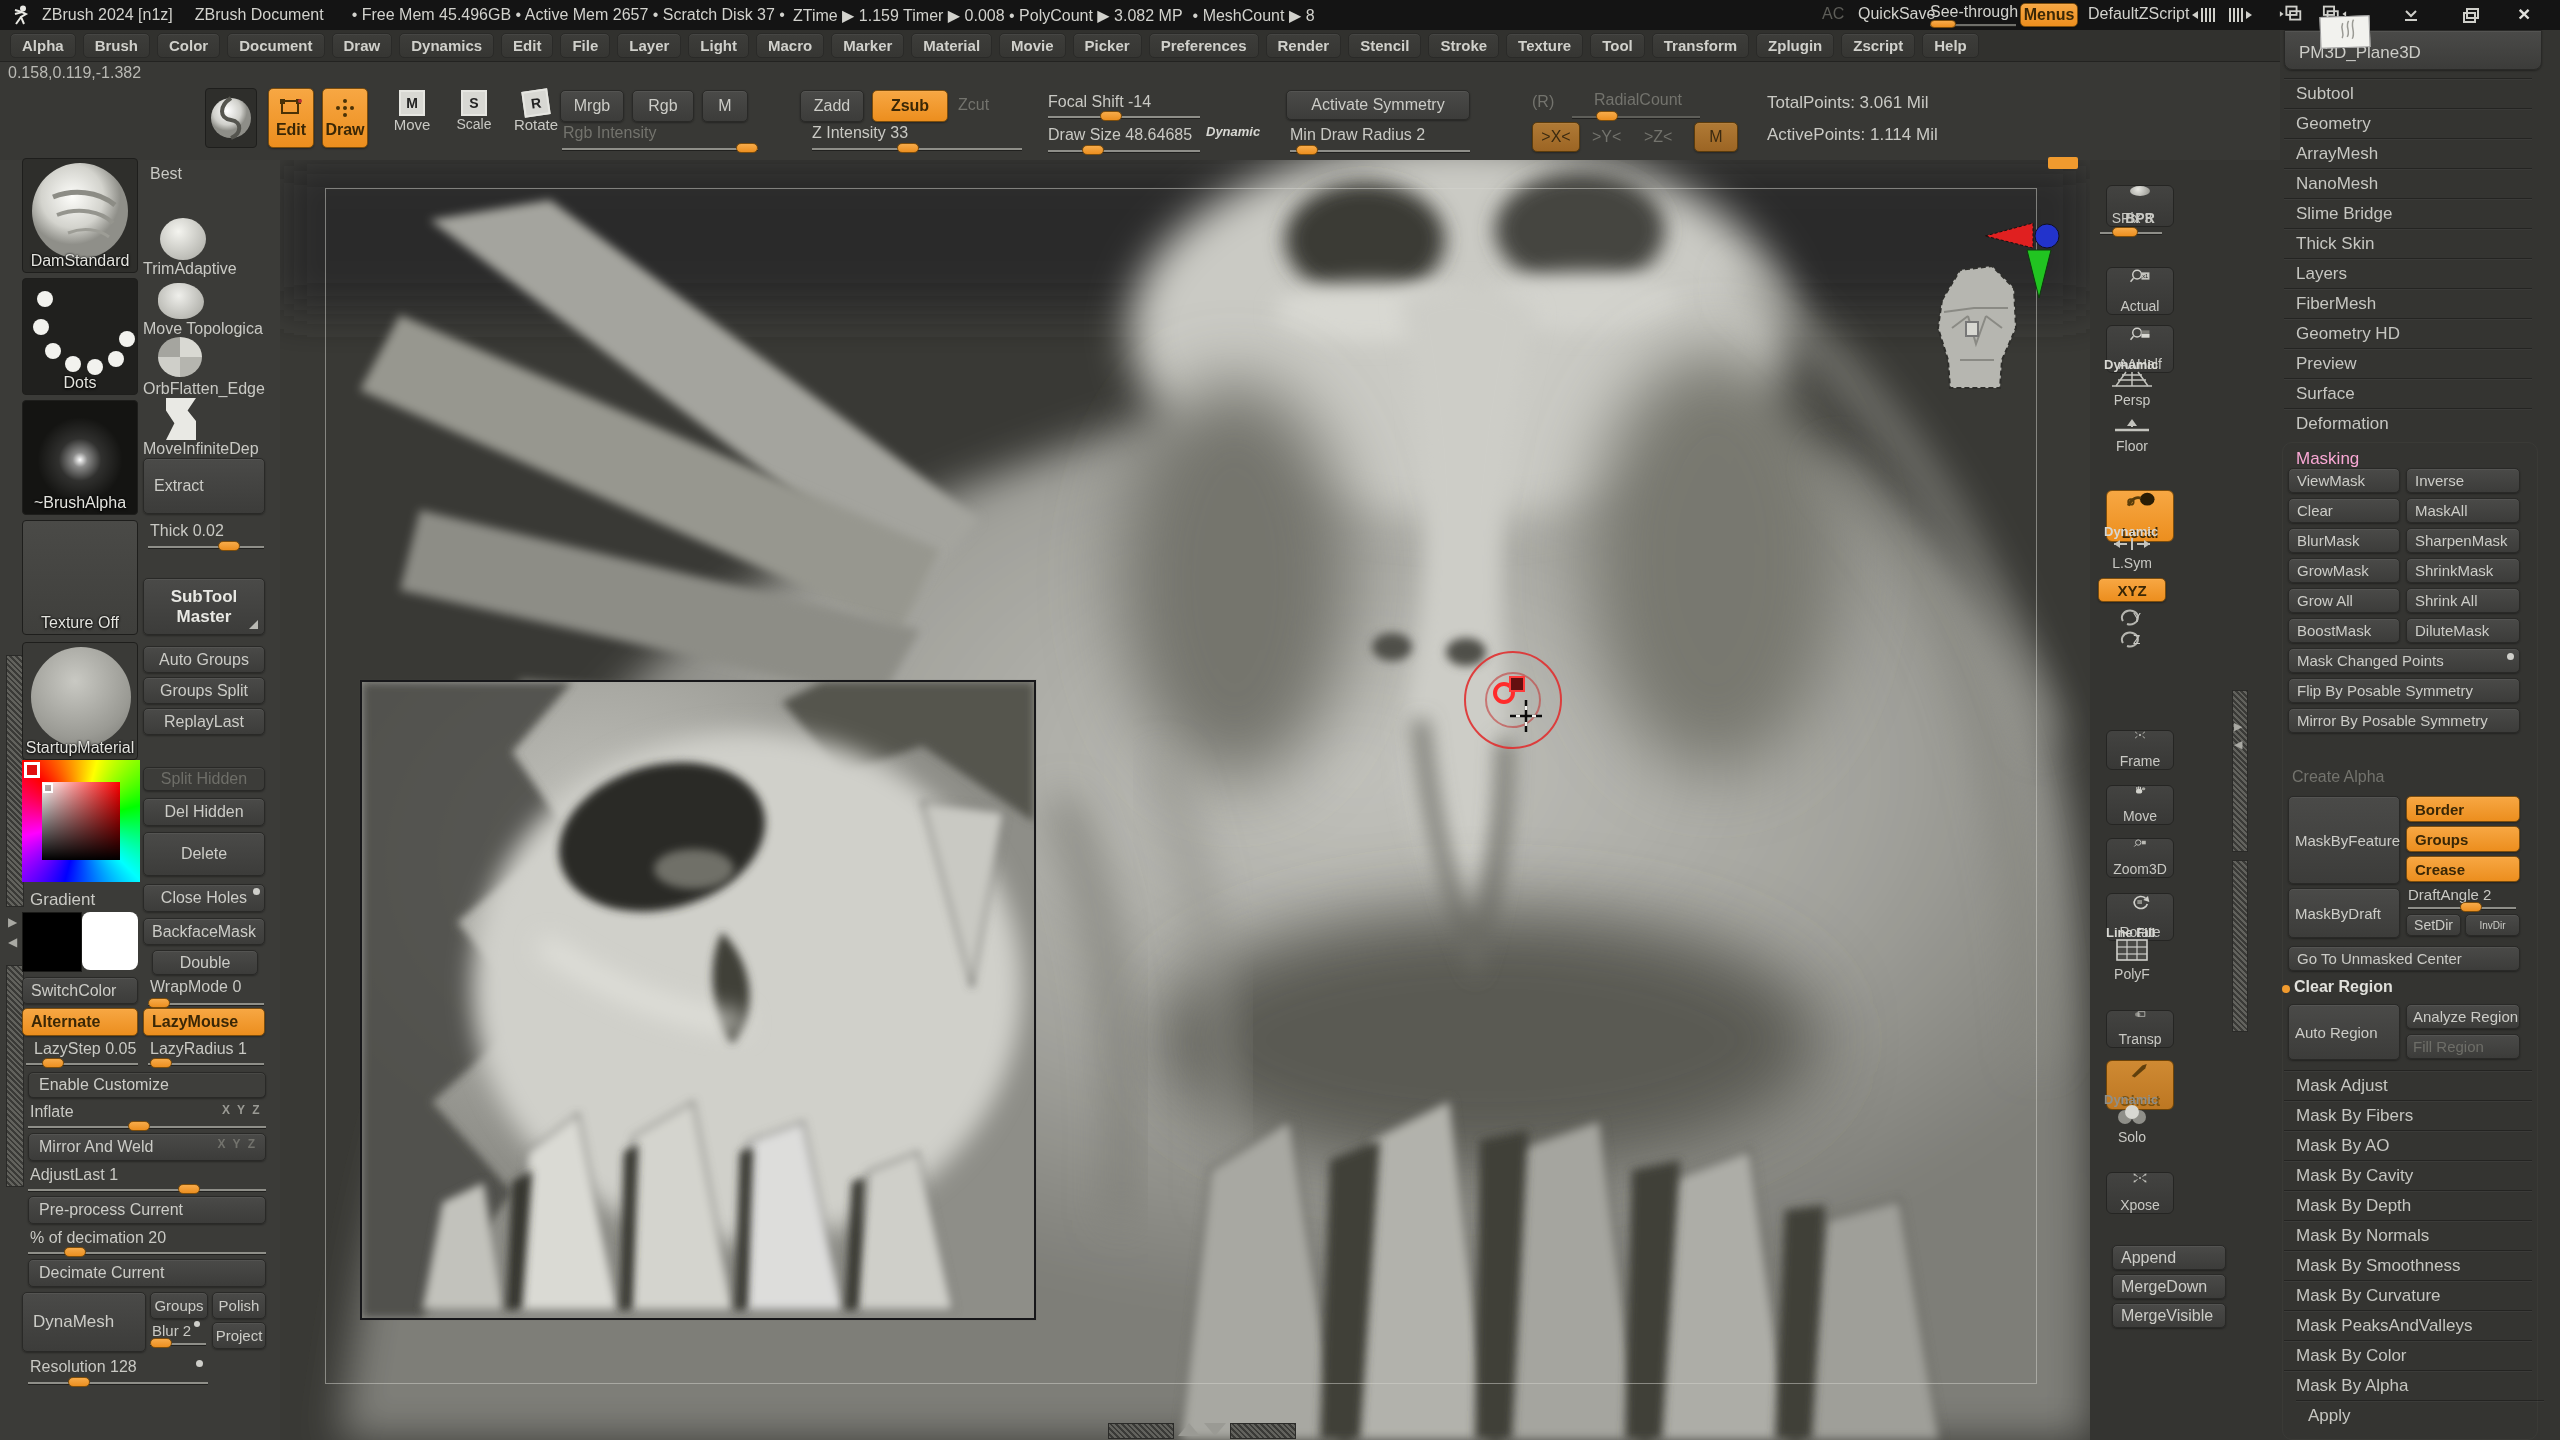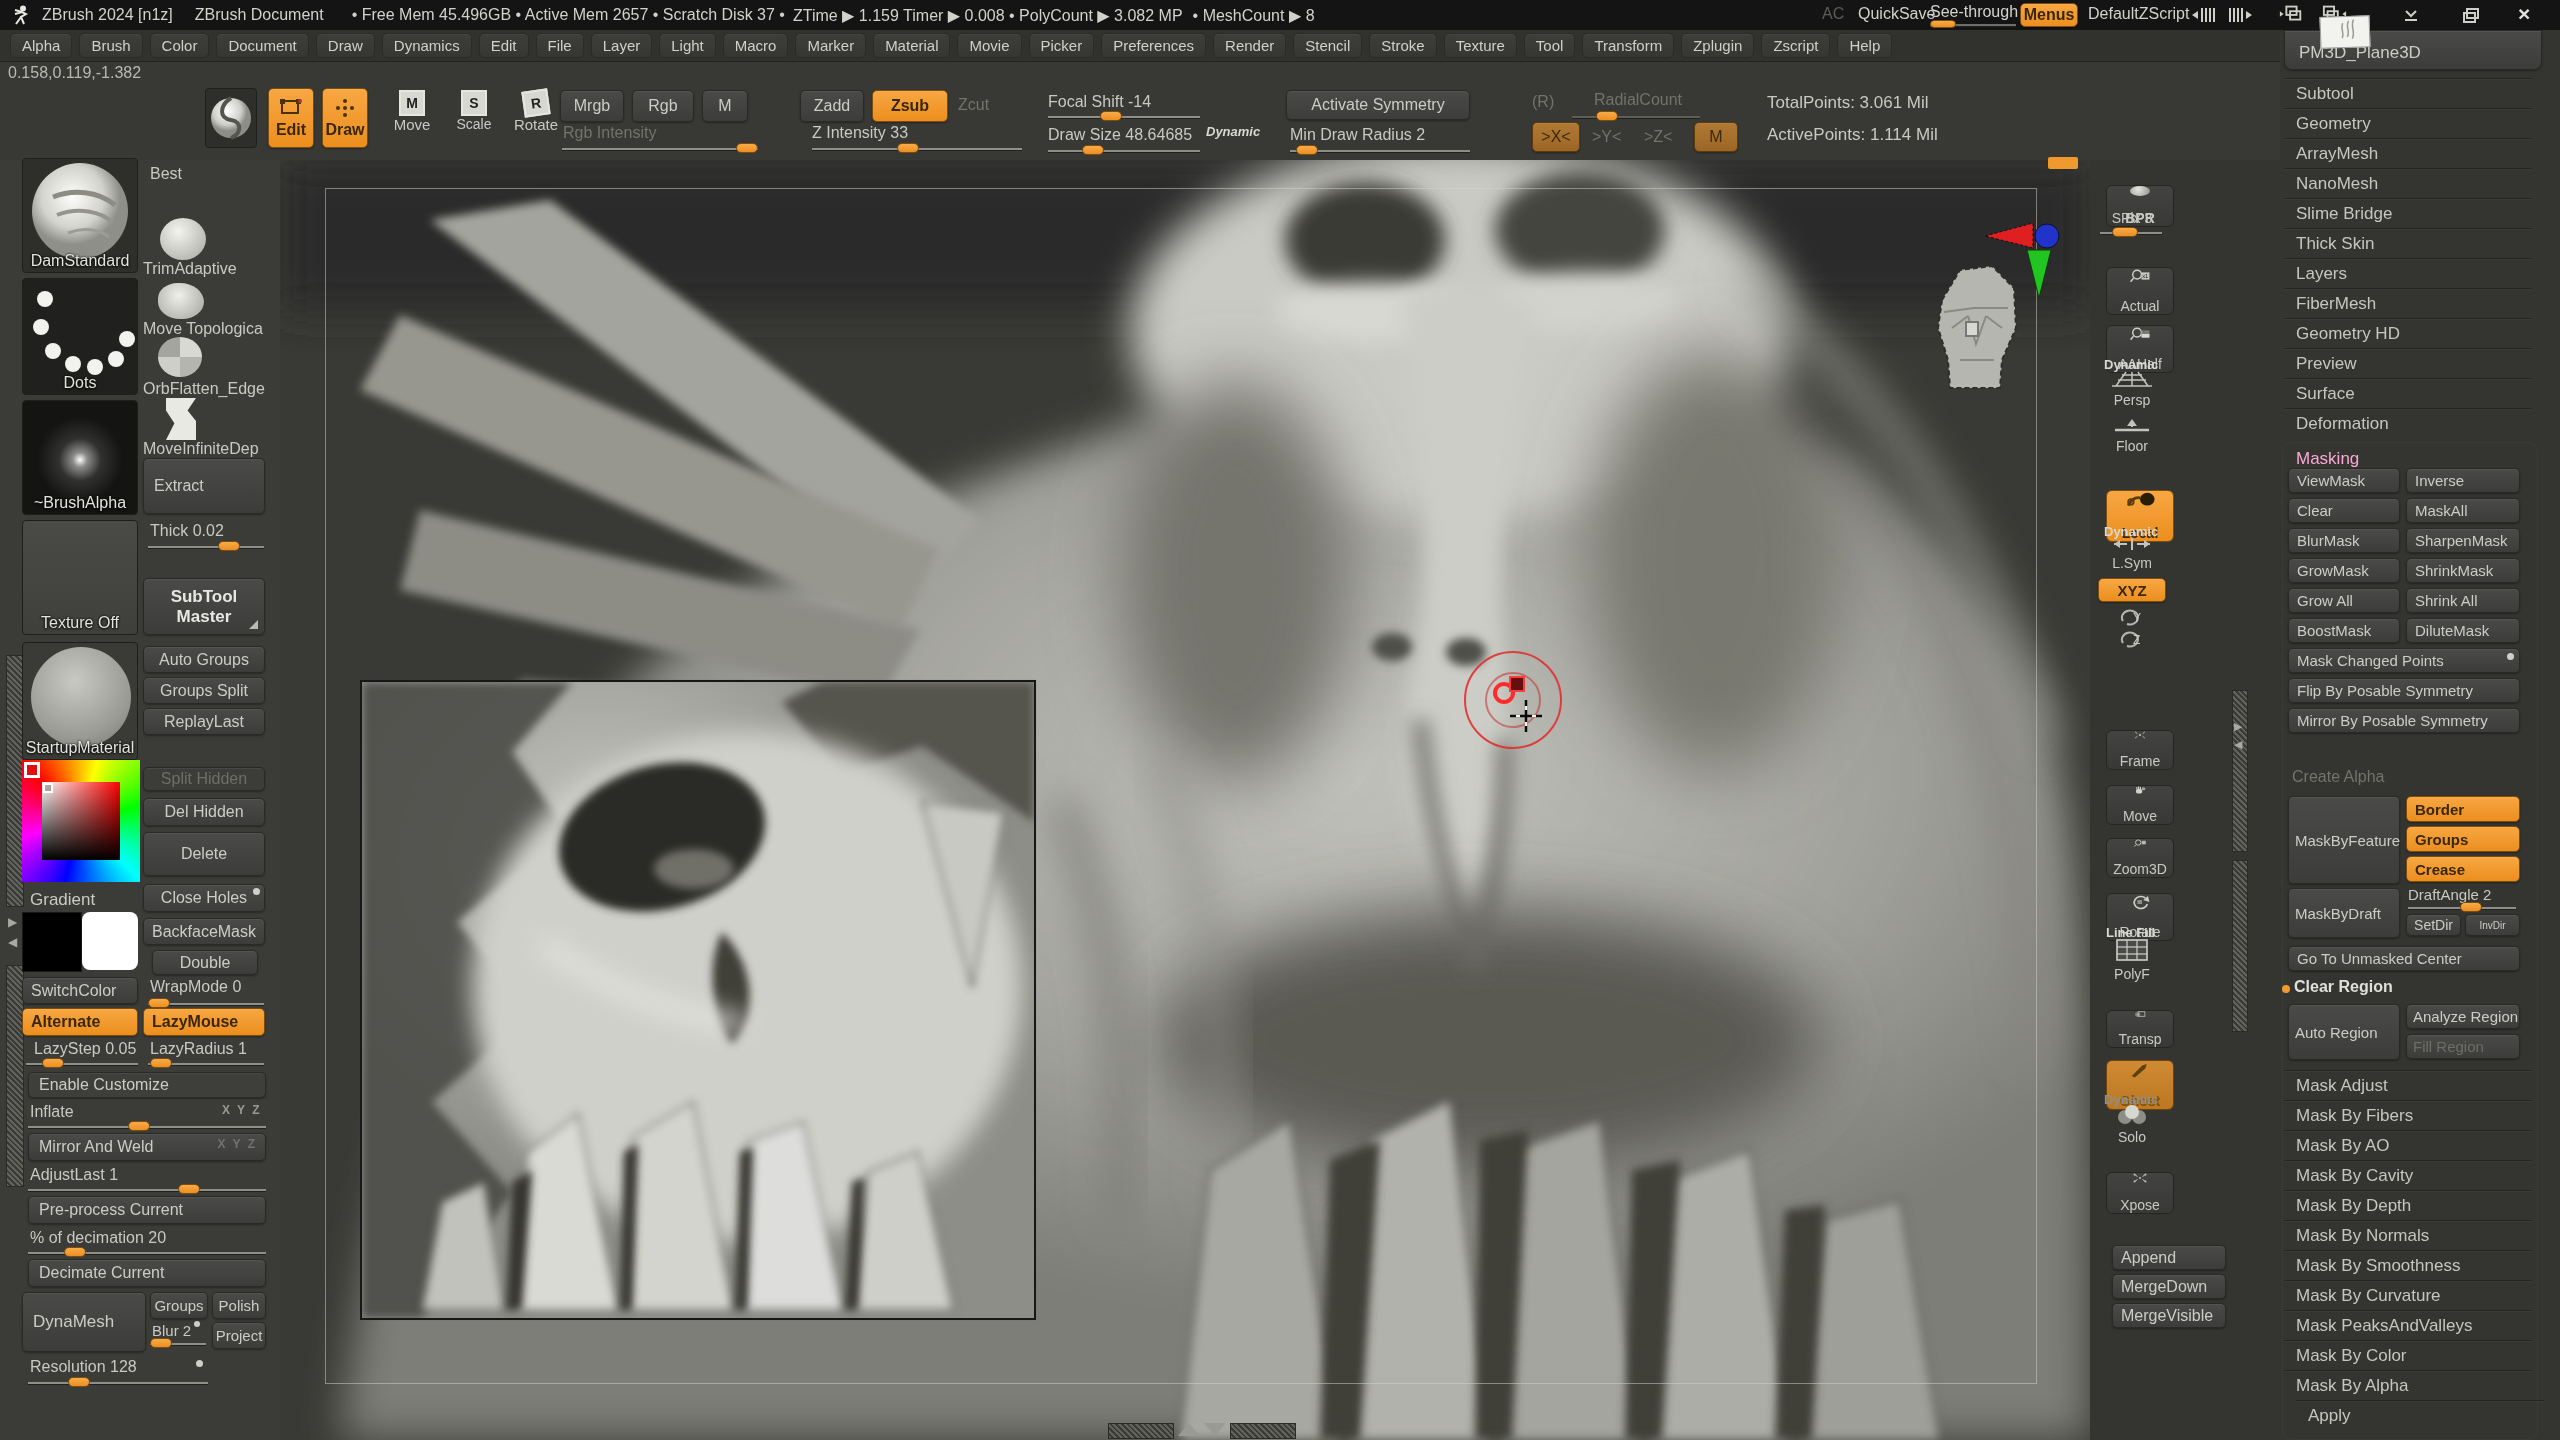--- a/index.html
+++ b/index.html
@@ -18,21 +18,21 @@
   .nub{position:absolute;top:-5px;width:22px;height:10px;background:linear-gradient(#f7ab4a,#ec8f20);
     border:1px solid #7c4d0c;border-radius:5px;box-sizing:border-box;}
   .tile{position:absolute;background:#2e2e2b;border:1px solid #1e1e1c;border-radius:4px;box-sizing:border-box;overflow:hidden;}
   .tlabel{position:absolute;left:0;right:0;bottom:2px;text-align:center;font-size:16px;color:#e4e4df;
     text-shadow:0 1px 3px #000,0 0 2px #000;white-space:nowrap;}
   .titlebar{position:absolute;left:0;top:0;width:2560px;height:30px;background:#141414;display:flex;
     align-items:center;color:#d2d2cd;font-size:16px;}
   .menubar{position:absolute;left:0;top:30px;width:2280px;height:32px;background:#31312e;
     border-bottom:1px solid #232321;display:flex;align-items:center;gap:7px;padding-left:10px;box-sizing:border-box;}
   .menu-item{background:linear-gradient(#3d3d3a,#363633);border:1px solid #2a2a28;border-radius:5px;
-    padding:3px 11px;color:#d0d0cb;font-size:15px;box-shadow:inset 0 1px 0 rgba(255,255,255,.05);}
+    padding:3px 11px;color:#d0d0cb;font-size:15px;box-shadow:inset 0 1px 0 rgba(255,255,255,.05);font-weight:bold;}
   .topshelf{position:absolute;left:0;top:62px;width:2280px;height:98px;background:#383835;border-bottom:1px solid #262624;}
   .lefttray{position:absolute;left:0;top:160px;width:280px;height:1280px;background:#3b3b38;}
   .rightshelf{position:absolute;left:2090px;top:160px;width:190px;height:1280px;background:#343431;}
   .rightpanel{position:absolute;left:2280px;top:30px;width:280px;height:1410px;background:#343431;}
   .canvas{position:absolute;left:280px;top:160px;width:1810px;height:1280px;background:#3a3a36;overflow:hidden;}
   .rsbtn{position:absolute;left:16px;width:68px;background:linear-gradient(#434341,#383836);border:1px solid #252523;
     border-radius:6px;display:flex;flex-direction:column;align-items:center;justify-content:center;
     color:#c9c9c4;font-size:14px;box-sizing:border-box;gap:14px;margin-top:22px;}
   .rslabel{font-size:14px;color:#c9c9c4;white-space:nowrap;}
   .smallbold{font-size:13px;font-weight:bold;color:#d8d8d3;white-space:nowrap;}

